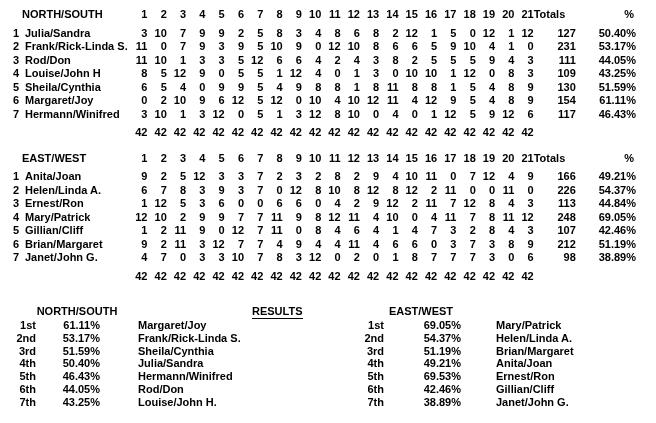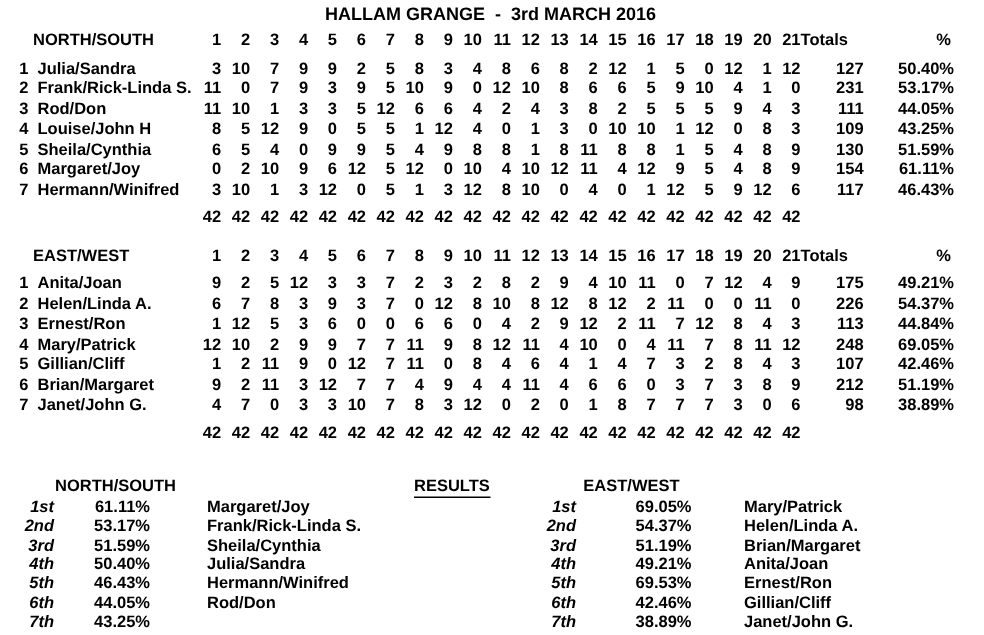--- a/index.html
+++ b/index.html
@@ -35,33 +35,32 @@
   .results{position:relative;margin-top:22px;height:106px;font-size:11px;}
   .res-block{position:absolute;top:0;}
   .res-block.nsb{left:6px;width:330px;}
   .res-block.ewb{left:340px;width:312px;}
   .res-head{height:14px;line-height:13px;text-align:center;}
   .nsb .res-head{margin-left:24px;width:82px;}
   .ewb .res-head{margin-left:20px;width:110px;}
   .res-row{display:grid;height:12.8px;line-height:12.8px;}
   .nsb .res-row{grid-template-columns:24px 64px 38px auto;}
   .ewb .res-row{grid-template-columns:38px 77px 35px auto;}
-  .rank{grid-column:1;text-align:right;font-style:italic;}
+  .rank{grid-column:1;text-align:right;}
   .rpct{grid-column:2;text-align:right;}
   .rname{grid-column:4;text-align:left;}
   .res-title{
-    position:absolute;left:270px;top:0;height:13px;line-height:12px;
+    position:absolute;left:246px;top:0;height:13px;line-height:12px;
     border-bottom:1.5px solid #000;
   }
 </style>
 </head>
 <body>
 
 <div class="sheet">
-  <div class="title">HALLAM GRANGE  -  3rd MARCH 2016</div>
 
   <table class="score ns">
       <colgroup>
         <col style="width: 122px;">
         <col style="width: 19.3px;">
         <col style="width: 19.3px;">
         <col style="width: 19.3px;">
         <col style="width: 19.3px;">
         <col style="width: 19.3px;">
         <col style="width: 19.3px;">
@@ -400,21 +399,21 @@
           <td class="numc">2</td>
           <td class="numc">9</td>
           <td class="numc">4</td>
           <td class="numc">10</td>
           <td class="numc">11</td>
           <td class="numc">0</td>
           <td class="numc">7</td>
           <td class="numc">12</td>
           <td class="numc">4</td>
           <td class="numc">9</td>
-          <td class="tot">175</td>
+          <td class="tot">166</td>
           <td class="pct">49.21%</td>
         </tr>
         <tr>
           <td class="pair"><span class="pnum">2</span><span class="pname">Helen/Linda A.</span></td>
           <td class="numc">6</td>
           <td class="numc">7</td>
           <td class="numc">8</td>
           <td class="numc">3</td>
           <td class="numc">9</td>
           <td class="numc">3</td>
@@ -628,20 +627,21 @@
             <div class="rname">Hermann/Winifred</div>
           </div>
           <div class="res-row">
             <div class="rank">6th</div>
             <div class="rpct">44.05%</div>
             <div class="rname">Rod/Don</div>
           </div>
           <div class="res-row">
             <div class="rank">7th</div>
             <div class="rpct">43.25%</div>
+            <div class="rname">Louise/John H.</div>
           </div>
         </div>
     </div>
     <div class="res-title">RESULTS</div>
     <div class="res-block ewb">
       <div class="res-head">EAST/WEST</div>
       <div>
           <div class="res-row">
             <div class="rank">1st</div>
             <div class="rpct">69.05%</div>

